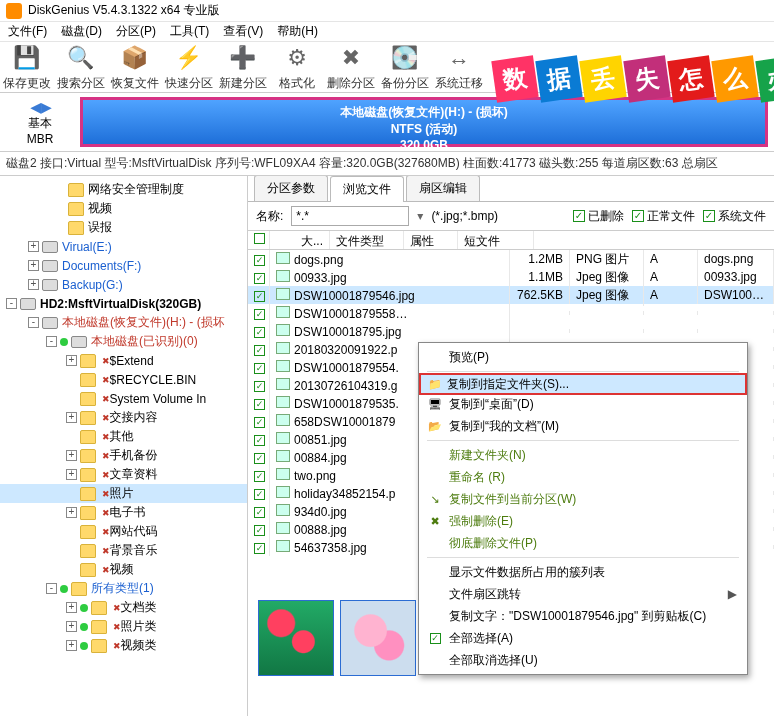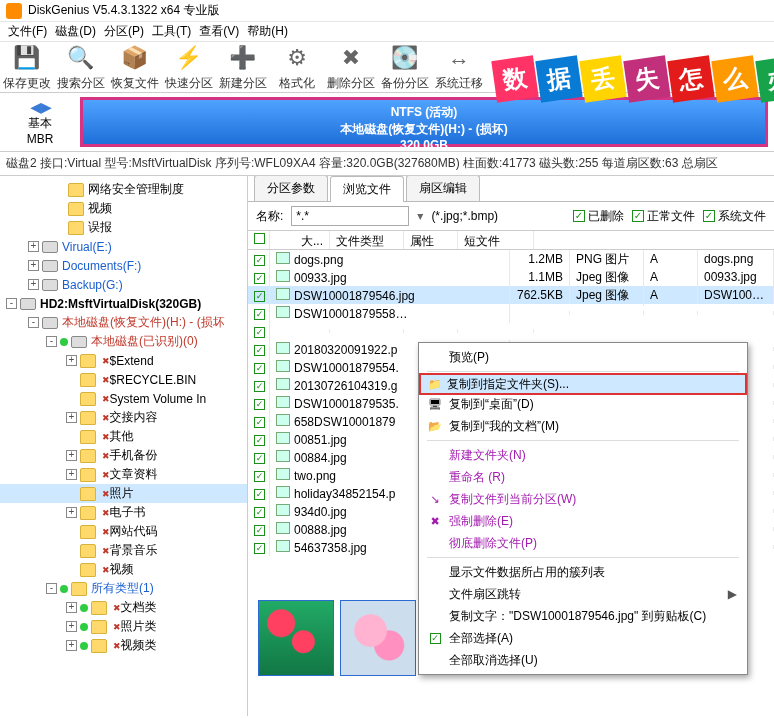--- a/index.html
+++ b/index.html
@@ -1,19 +1,19 @@
 <!DOCTYPE html>
 <html><head>
 <meta charset="utf-8">
 <style>
   * { box-sizing: border-box; margin: 0; padding: 0; font-family: "Microsoft YaHei", Arial, sans-serif; font-size: 12px; }
   body { width: 774px; height: 718px; overflow: hidden; background: #fff; position: relative; }
   .titlebar { height: 22px; background: #fff; display: flex; align-items: center; padding: 2px 6px; border-bottom: 1px solid #e5e5e5;}
   .titlebar .logo { width: 16px; height: 16px; background: #ff8c00; border-radius: 3px; margin-right: 6px; display:inline-block; position:relative;}
-  .menubar { height: 20px; display: flex; align-items: center; gap: 8px; padding: 0 8px; border-bottom: 1px solid #e5e5e5;}
+  .menubar { height: 20px; display: flex; align-items: center; gap: 14px; padding: 0 8px; border-bottom: 1px solid #e5e5e5;}
   .menubar span { cursor: default; }
   .toolbar { height: 50px; display: flex; align-items:flex-end; background:#fff; position:relative; }
   .tbtn { width:54px; text-align:center; font-size:11px; color:#333; }
   .tbtn .ticon { width:32px; height:28px; margin:0 auto 2px; display:block; }
   .banner-area { display:flex; height:60px; border-top:1px solid #ccc; border-bottom:1px solid #ccc;}
   .basic-col { width:80px; text-align:center; padding-top:6px; }
   .basic-col .arrows{ color:#3a7bd5; font-size:14px; letter-spacing:-2px;}
   .part-bar { flex:1; margin:4px 6px 4px 0; border:3px solid #d63384; background: linear-gradient(#4fa3ff,#1e6fd9); color:#fff; text-align:center; padding-top:4px; font-size:12px; font-weight:bold;}
   .disk-info { padding:3px 6px; border-bottom:1px solid #ccc; color:#333; white-space:nowrap; overflow:hidden;}
   .main { display:flex; height: 540px; justify-content: flex-end; }
@@ -34,21 +34,21 @@
   .chk .box{ width:12px; height:12px; border:1px solid #1a8f1a; display:inline-flex; align-items:center; justify-content:center; color:#1a8f1a; font-size:10px; line-height:1;}
   .list-head{ height:20px; display:flex; background:#fff; border-bottom:1px solid #ccc; border-top:1px solid #ccc;}
   .list-head .col, .file-row .col{ padding:2px 6px; border-right:1px solid #e8e8e8; overflow:hidden; white-space:nowrap;}
   .c-chk{width:22px;} .c-name{flex:1;} .c-size{width:60px; text-align:right;} .c-type{width:74px;} .c-attr{width:54px;} .c-short{width:76px;}
   .file-list{ overflow:hidden;}
   .file-row{ height:18px; display:flex; align-items:center;}
   .file-row.sel{ background:#cde8ff;}
   .fileicon{width:14px;height:12px;border:1px solid #7a7;background:#cfe;display:inline-block;margin-right:4px;}
   .ctx-menu{ position:absolute; top:342px; left:418px; width:330px; background:#fff; border:1px solid #888; box-shadow:2px 3px 6px rgba(0,0,0,.35); padding:3px 2px; z-index:50;}
   .ctx-item{ height:22px; display:flex; align-items:center; padding:0 8px 0 28px; position:relative;}
-  .ctx-item.disabled{ color:#a21caf;}
+  .ctx-item.disabled{ color:#4d7c0f;}
   .ctx-item.hl{ background:#cde8ff; border:2px solid #d33; margin:-2px; padding:0 6px 0 26px;}
   .ctx-item .ci{ position:absolute; left:6px; width:16px; height:16px; display:inline-flex; align-items:center; justify-content:center; font-size:11px;}
   .ctx-sep{ height:1px; background:#ddd; margin:3px 6px;}
   .ctx-item .arrow{ margin-left:auto; color:#555;}
   .thumbs{ position:absolute; top:600px; left:258px; display:flex; gap:6px;}
   .thumb{ width:76px; height:76px; border:1px solid #2b6cd3;}
   .promo{ position:absolute; top:56px; left:494px; height:46px; display:flex; align-items:center;}
   .promo .ch{ width:42px; height:42px; margin-right:2px; transform:rotate(-8deg); display:flex;align-items:center;justify-content:center; font-size:24px; color:#fff; font-weight:bold;}
   .green-dot{width:8px;height:8px;background:#2ecc40;border-radius:50%;display:inline-block;margin-right:3px;}
   .red-txt{color:#c0392b;}
@@ -121,22 +121,22 @@
     <div class="ch" style="background: rgb(22, 163, 74);">办</div>
   </div>
 
 <div class="banner-area">
   <div class="basic-col">
     <div class="arrows">◀ ▶</div>
     <div>基本</div>
     <div>MBR</div>
   </div>
   <div class="part-bar">
+    <div>本地磁盘(恢复文件)(H:) - (损坏)</div>
     <div>NTFS (活动)</div>
-    <div>本地磁盘(恢复文件)(H:) - (损坏)</div>
     <div>320.0GB</div>
   </div>
 </div>
 
 <div class="disk-info">磁盘2  接口:Virtual  型号:MsftVirtualDisk  序列号:WFL09XA4  容量:320.0GB(327680MB)  柱面数:41773  磁头数:255  每道扇区数:63  总扇区</div>
 
 <div class="main">
   <div class="tree" id="tree">
       <div class="tree-row" style="padding-left: 54px;">
         <span class="exp blank"></span>
@@ -344,20 +344,21 @@
         <div class="file-row">
           <div class="col c-chk"><span class="box" style="border:1px solid #1a8f1a;width:11px;height:11px;display:inline-flex;align-items:center;justify-content:center;color:#1a8f1a;font-size:9px">✓</span></div>
           <div class="col c-name"><span class="fileicon"></span><span>DSW10001879558…</span></div>
           <div class="col c-size"></div>
           <div class="col c-type"></div>
           <div class="col c-attr"></div>
           <div class="col c-short"></div>
         </div>
         <div class="file-row">
           <div class="col c-chk"><span class="box" style="border:1px solid #1a8f1a;width:11px;height:11px;display:inline-flex;align-items:center;justify-content:center;color:#1a8f1a;font-size:9px">✓</span></div>
+          <div class="col c-name"><span class="fileicon"></span><span>DSW100018795.jpg</span></div>
           <div class="col c-size"></div>
           <div class="col c-type"></div>
           <div class="col c-attr"></div>
           <div class="col c-short"></div>
         </div>
         <div class="file-row">
           <div class="col c-chk"><span class="box" style="border:1px solid #1a8f1a;width:11px;height:11px;display:inline-flex;align-items:center;justify-content:center;color:#1a8f1a;font-size:9px">✓</span></div>
           <div class="col c-name"><span class="fileicon"></span><span>20180320091922.p</span></div>
           <div class="col c-size"></div>
           <div class="col c-type"></div>

